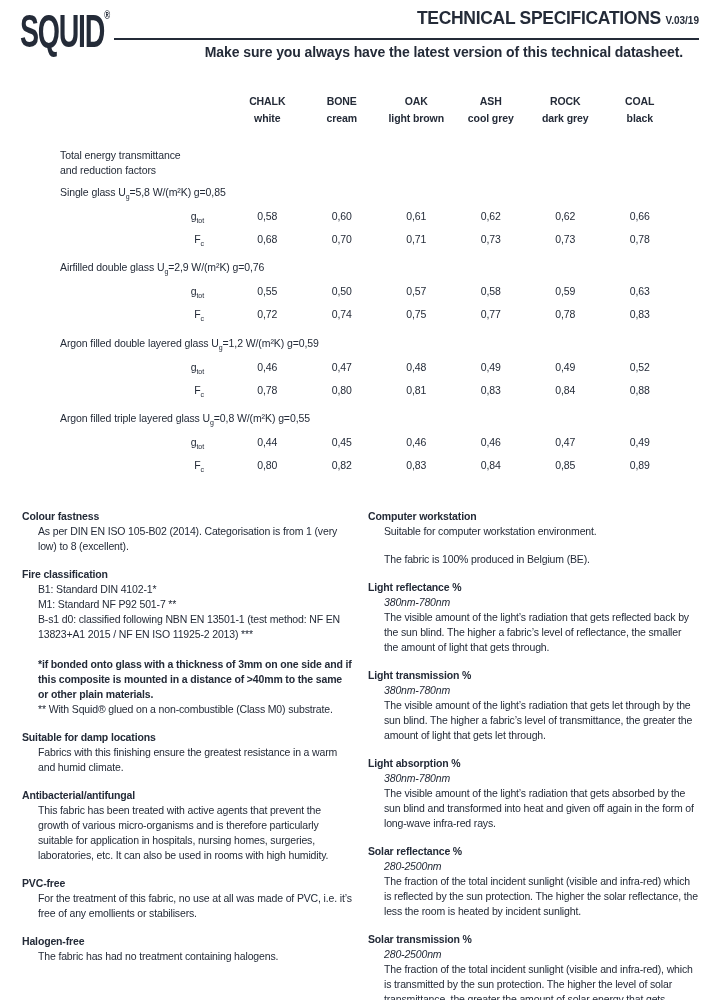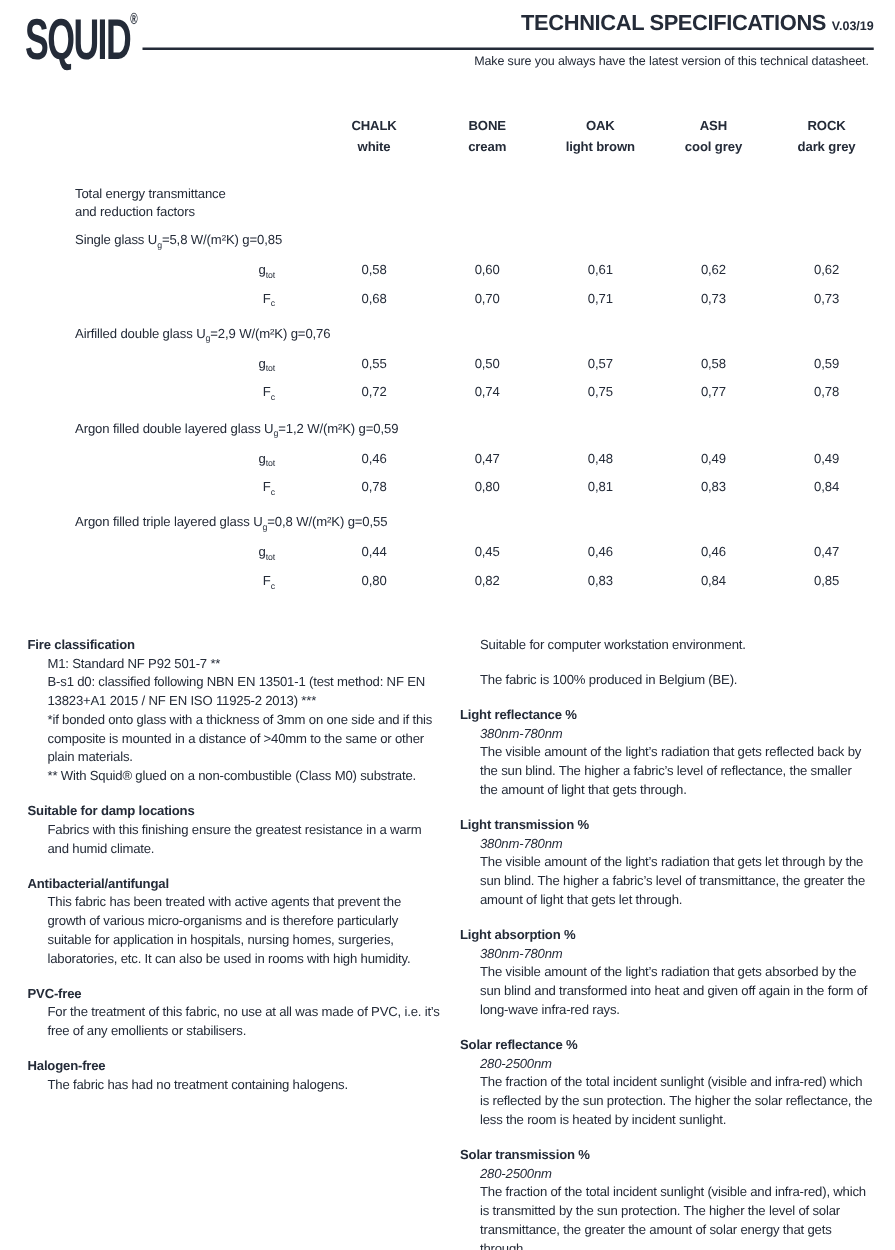--- a/index.html
+++ b/index.html
@@ -12,39 +12,39 @@
   }
   
   header{position:relative;height:74px;}
   .logo{position:absolute;left:-2px;top:0;font-weight:bold;font-size:46px;
         letter-spacing:-2px;transform:scaleX(0.62);transform-origin:left top;line-height:1;}
   .logo sup{font-size:13px;font-weight:bold;vertical-align:28px;letter-spacing:0;}
   .h-title{position:absolute;right:0;top:0;font-weight:bold;font-size:17.5px;
         letter-spacing:-0.3px;white-space:nowrap;}
   .h-version{font-size:10px;font-weight:bold;letter-spacing:0;}
   .rule{position:absolute;left:92px;right:0;top:30px;height:2px;background:var(--ink);}
-  .subtitle{position:absolute;right:4px;top:36px;font-size:10px;font-weight:normal;
+  .subtitle{position:absolute;right:16px;top:36px;font-size:14px;font-weight:bold;
         letter-spacing:-0.1px;}
   
   .spec-table{margin-top:12px;font-size:10.5px;letter-spacing:-0.1px;}
-  .trow{display:grid;grid-template-columns:148px 60px repeat(6,74.5px);line-height:18px;gap:16px;}
+  .trow{display:grid;grid-template-columns:148px 60px repeat(6,74.5px);line-height:18px;}
   .thead .c-val{font-weight:bold;line-height:15px;}
   .thead2 .c-val{font-weight:bold;line-height:18px;}
   .c-val{text-align:center;}
   .c-sym{text-align:right;padding-right:26px;}
   sub{font-size:7px;}
   .intro{padding-left:38px;line-height:15px;margin-top:21px;}
   .glabel{padding-left:38px;line-height:15px;margin-top:7px;margin-bottom:3px;}
   
   .columns{display:flex;gap:16px;margin-top:30px;font-size:10.5px;letter-spacing:-0.15px;}
   .col{width:330px;}
   .sec{margin-bottom:13px;}
   .sec h3{font-size:10.5px;margin:0;line-height:15px;font-weight:bold;}
   .sec p{margin:0;padding-left:16px;line-height:15px;}
-  .sec p.gap{}
+  .sec p.gap{margin-top:15px;font-weight:bold;}
   .range{font-style:italic;}
 </style>
 </head>
 <body>
 
 <header>
   <div class="logo"><span>SQUID</span><sup>®</sup></div>
   <div class="h-title"><span>TECHNICAL SPECIFICATIONS</span> <span class="h-version">V.03/19</span></div>
   <div class="rule"></div>
   <div class="subtitle">Make sure you always have the latest version of this technical datasheet.</div>
@@ -162,23 +162,28 @@
     <div class="c-val">0,83</div>
     <div class="c-val">0,84</div>
     <div class="c-val">0,85</div>
     <div class="c-val">0,89</div>
   </div>
 </section>
 
 <section class="columns">
   <div class="col">
 
+    <div class="sec">
+      <h3>Colour fastness</h3>
+      <p>As per DIN EN ISO 105-B02 (2014). Categorisation is from 1 (very low) to 8 (excellent).</p>
+    </div>
 
     <div class="sec">
       <h3>Fire classification</h3>
+      <p>B1: Standard DIN 4102-1*</p>
       <p>M1: Standard NF P92 501-7 **</p>
       <p>B-s1 d0: classified following NBN EN 13501-1 (test method: NF EN 13823+A1 2015 / NF EN ISO 11925-2 2013) ***</p>
       <p class="gap">*if bonded onto glass with a thickness of 3mm on one side and if this composite is mounted in a distance of &gt;40mm to the same or other plain materials.</p>
       <p>** With Squid® glued on a non-combustible (Class M0) substrate.</p>
     </div>
 
     <div class="sec">
       <h3>Suitable for damp locations</h3>
       <p>Fabrics with this finishing ensure the greatest resistance in a warm and humid climate.</p>
     </div>
@@ -195,20 +200,21 @@
 
     <div class="sec">
       <h3>Halogen-free</h3>
       <p>The fabric has had no treatment containing halogens.</p>
     </div>
 
   </div>
   <div class="col">
 
     <div class="sec">
+      <h3>Computer workstation</h3>
       <p>Suitable for computer workstation environment.</p>
     </div>
 
     <div class="sec">
       <p>The fabric is 100% produced in Belgium (BE).</p>
     </div>
 
     <div class="sec">
       <h3>Light reflectance %</h3>
       <p class="range">380nm-780nm</p>

